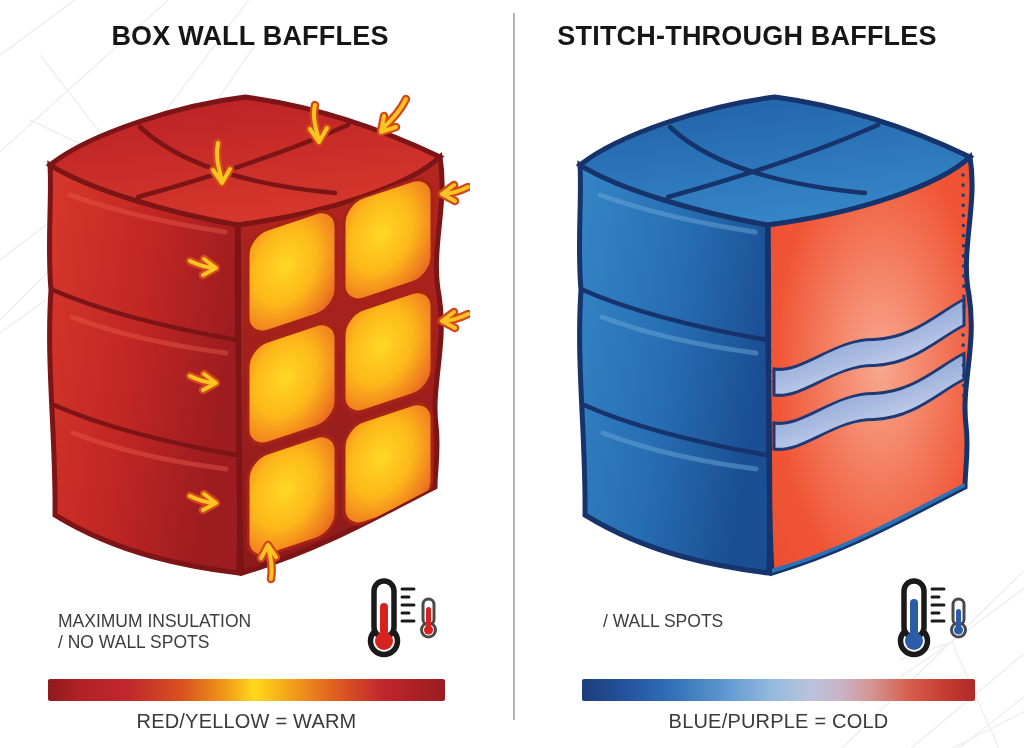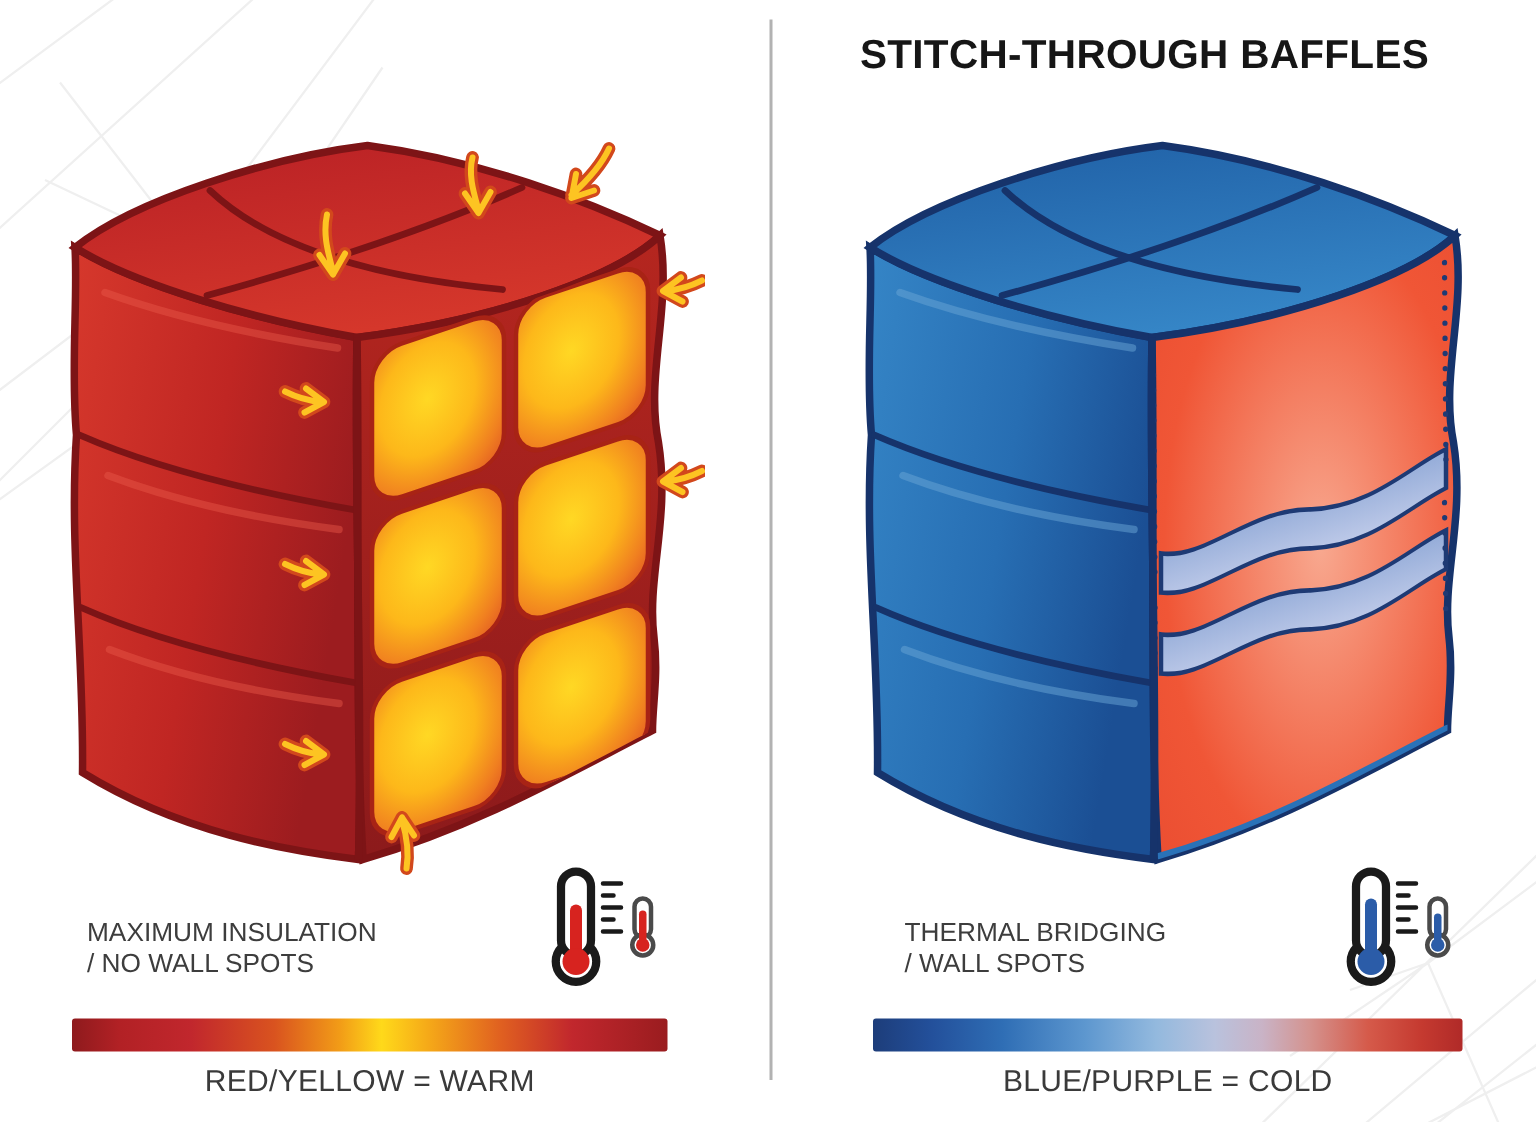--- a/index.html
+++ b/index.html
@@ -4,21 +4,21 @@
 <style>
   html,body{margin:0;padding:0;background:#ffffff;}
   body{width:1024px;height:748px;position:relative;overflow:hidden;
        font-family:"Liberation Sans","DejaVu Sans",sans-serif;-webkit-font-smoothing:antialiased;}
   .stage{position:absolute;inset:0;width:1024px;height:748px;}
   .mesh{position:absolute;inset:0;pointer-events:none;}
   .divider{position:absolute;top:13px;left:513px;width:2px;height:707px;}
   .panel-title{position:absolute;top:21px;font-size:27px;font-weight:800;color:#161616;
                letter-spacing:.2px;text-align:center;white-space:nowrap;}
   .title-left{left:0;width:500px;}
-  .title-right{left:508px;width:510px;}
+  .title-right{left:492px;width:510px;}
   .illu{position:absolute;top:85px;width:440px;height:500px;}
   .illu-left{left:30px;}
   .illu-right{left:560px;}
   .caption{position:absolute;top:611px;width:334px;text-align:left;font-size:17.5px;
            line-height:1.22;color:#3d3d3d;font-weight:500;}
   .caption-left{left:58px;}
   .caption-right{left:603px;}
   .therm{position:absolute;top:577px;width:104px;height:84px;}
   .therm-left{left:356px;}
   .therm-right{left:886px;}
@@ -37,20 +37,21 @@
 
   <svg class="mesh" viewBox="0 0 1024 748">
     <g stroke="#efefef" stroke-width="1.5" fill="none">
       <path d="M-20,70 L95,-15 M-20,170 L190,-20 M-20,275 L125,165 L260,-15 M-15,335 L80,240 L125,165 M30,120 L125,165 M-10,340 L115,250 L255,45 M40,55 L125,165"></path>
       <path d="M830,760 L1035,560 M890,766 L1040,640 M944,760 L1040,684 M860,704 L952,642 L1035,580 M952,642 L1004,760 M900,660 L952,642 M1035,706 L930,760"></path>
     </g>
   </svg>
 
   <div class="divider" style="background: rgb(178, 178, 178);"></div>
 
+  <div class="panel-title title-left">BOX WALL BAFFLES</div>
   <div class="panel-title title-right">STITCH-THROUGH BAFFLES</div>
 
   <svg class="illu illu-left" viewBox="0 0 440 500">
     <defs>
       <linearGradient id="LleftFace" x1="0" y1="0" x2="1" y2="0.35">
         <stop offset="0" stop-color="#d6382c"></stop>
           <stop offset="0.55" stop-color="#c02623"></stop>
           <stop offset="1" stop-color="#9c1c1f"></stop>
       </linearGradient>
       <linearGradient id="LtopFace" x1="0" y1="0" x2="0.4" y2="1">
@@ -178,21 +179,20 @@
       </g>
       <path d="M208,140 C206,250 212,380 209,488" fill="none" stroke="#16336b" stroke-width="5"></path>
     </g>
   </svg>
 
   <div class="caption caption-left">
     <div>MAXIMUM INSULATION</div>
     <div>/ NO WALL SPOTS</div>
   </div>
   <div class="caption caption-right">
-    <div>THERMAL BRIDGING</div>
     <div>/ WALL SPOTS</div>
   </div>
 
   <svg class="therm therm-left" viewBox="0 0 104 84">
     <circle cx="28" cy="64" r="13.5" fill="#fff" stroke="#1a1a1a" stroke-width="5.5"></circle>
     <rect x="18" y="4" width="20" height="56" rx="10" fill="#fff" stroke="#1a1a1a" stroke-width="5.5"></rect>
     <rect x="24" y="26" width="8" height="36" rx="4" fill="#d7231f"></rect>
     <circle cx="28" cy="64" r="9" fill="#d7231f"></circle>
     <g stroke="#1a1a1a" stroke-width="3" stroke-linecap="round">
       <path d="M46,12 L58,12 M46,20 L53,20 M46,28 L58,28 M46,36 L53,36 M46,44 L58,44"></path>

